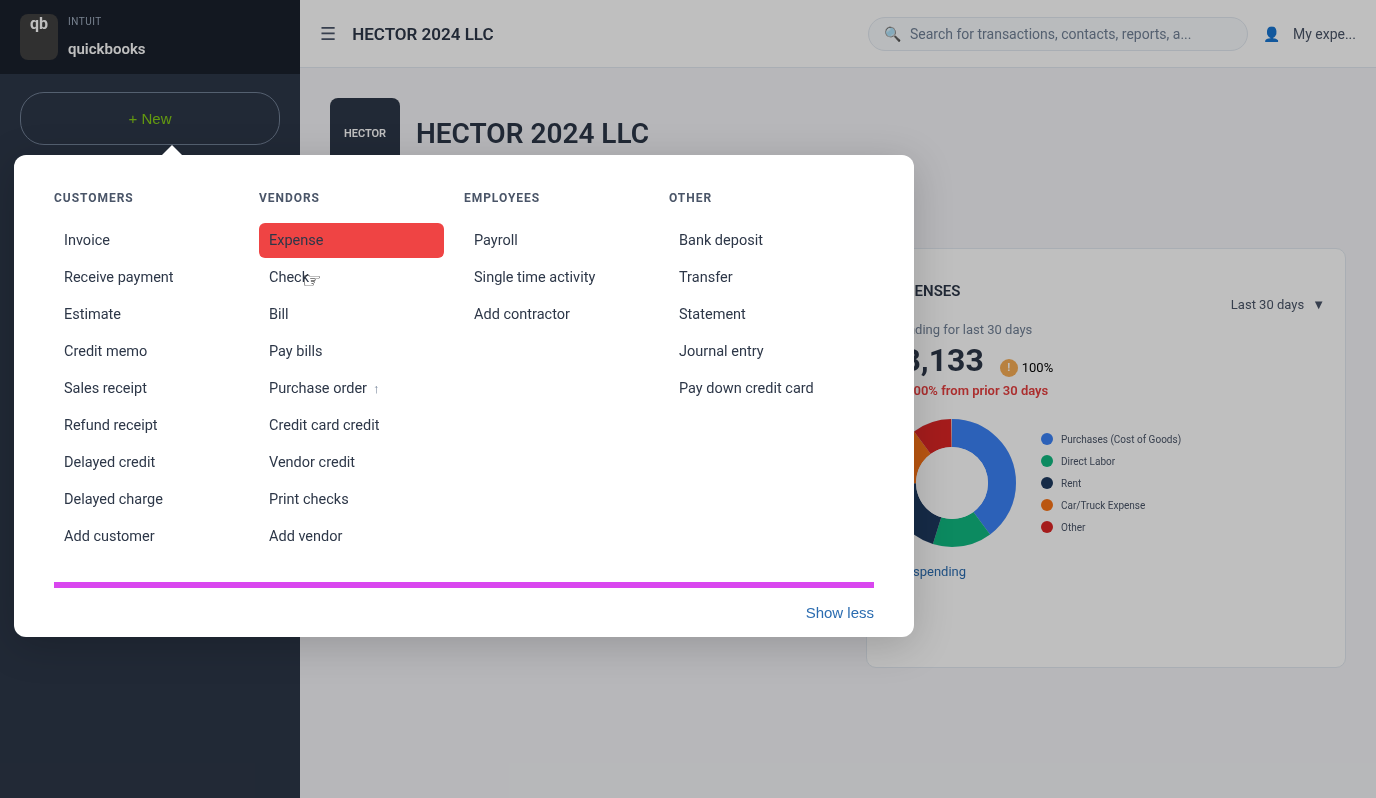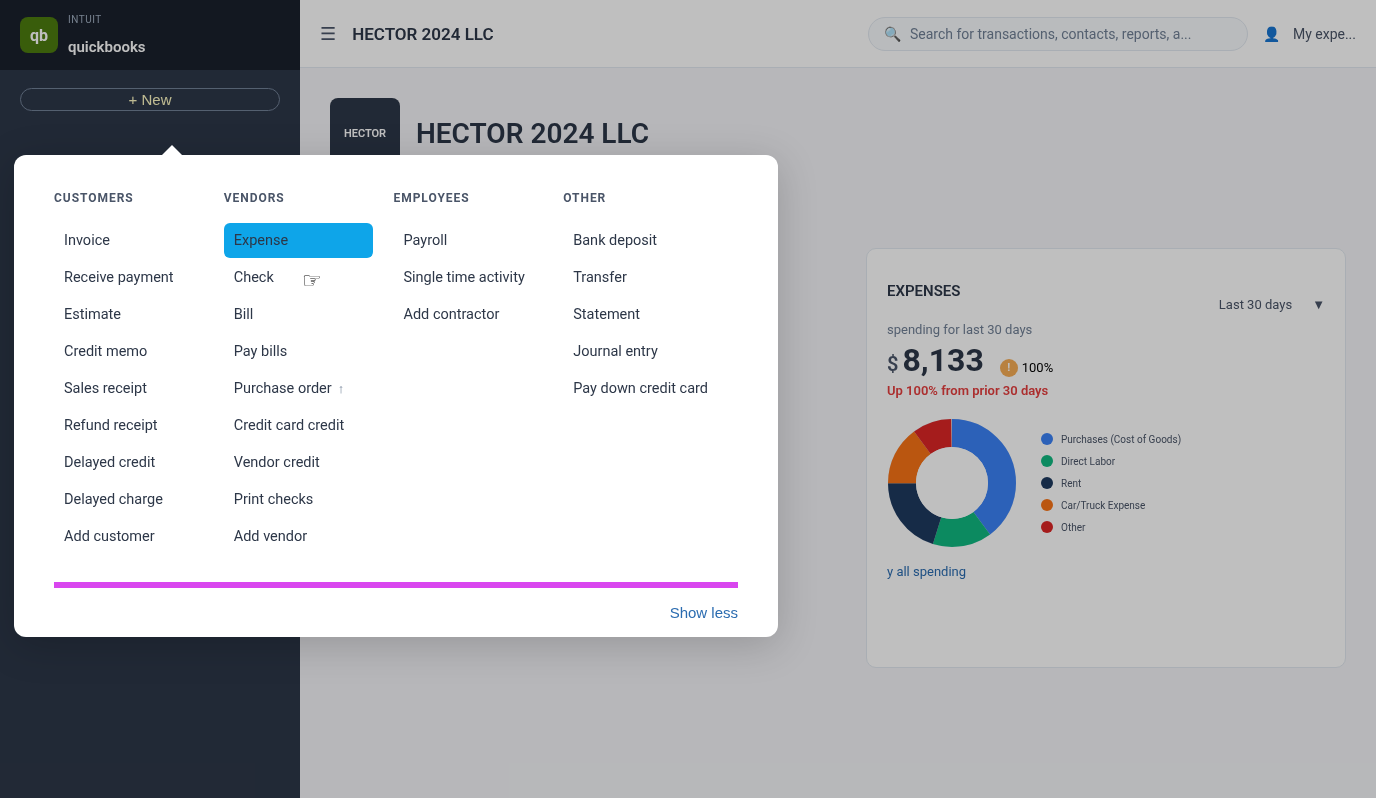--- a/index.html
+++ b/index.html
@@ -23,24 +23,24 @@
     }
 
     .sidebar-logo {
       display: flex;
       align-items: center;
       padding: 14px 20px;
       background: #1a202c;
     }
 
     .qb-logo-box {
-      width: 38px; height: 36px;
-      background: #4d7c0f;
+      width: 38px; height: 46px;
+      background: #404040;
       border-radius: 8px;
-      display: flex; align-items: center; justify-content: center;
+      display: flex; align-items: flex-start; justify-content: center;
       font-weight: bold; color: white; font-size: 16px;
       flex-shrink: 0;
     }
 
     .qb-brand-text {
       color: white;
       margin-left: 10px;
       font-size: 13px;
       line-height: 1.2;
     }
@@ -53,22 +53,22 @@
     .qb-brand-text .quickbooks {
       font-size: 15px;
       font-weight: 600;
       margin-top: 12px;
     }
 
     .new-btn {
       margin: 18px 20px;
       border: 1.5px solid #718096;
       border-radius: 24px;
-      padding: 2px 20px;
-      color: #fef9c3;
+      padding: 17px 20px;
+      color: #84cc16;
       background: transparent;
       cursor: pointer;
       font-size: 15px;
       display: flex;
       align-items: center;
       gap: 6px;
       width: calc(100% - 40px);
       justify-content: center;
     }
 
@@ -182,21 +182,21 @@
 
     .chart-title {
       font-size: 15px;
       font-weight: 600;
       color: #2d3748;
     }
 
     .chart-period-selector {
       display: flex;
       align-items: center;
-      gap: 20px;
+      gap: 8px;
       font-size: 13px;
       color: #4a5568;
       cursor: pointer;
       margin-top: 28px;
     }
 
     .chart-subtitle {
       font-size: 13px;
       color: #718096;
       margin-bottom: 4px;
@@ -284,21 +284,21 @@
       width: 100%; height: 100%;
       background: rgba(0,0,0,0.25);
       z-index: 10;
     }
 
     
     .new-dropdown {
       position: absolute;
       top: 155px;
       left: 14px;
-      width: 764px;
+      width: 900px;
       background: white;
       border-radius: 12px;
       box-shadow: 0 8px 40px rgba(0,0,0,0.18);
       z-index: 20;
       padding: 36px 40px 0 40px;
     }
 
     .dropdown-columns {
       display: grid;
       grid-template-columns: 1fr 1fr 1fr 1fr;
@@ -330,21 +330,21 @@
       font-size: 14.5px;
       color: #2d3748;
       cursor: pointer;
       display: flex;
       align-items: center;
       gap: 6px;
       white-space: nowrap;
     }
 
     .menu-item.highlighted {
-      background: #0ea5e9;
+      background: #ef4444;
     }
 
     .dropdown-footer {
       border-top: 6px solid #d946ef;
       margin-top: 28px;
       padding: 16px 0;
       display: flex;
       justify-content: flex-end;
     }
 

